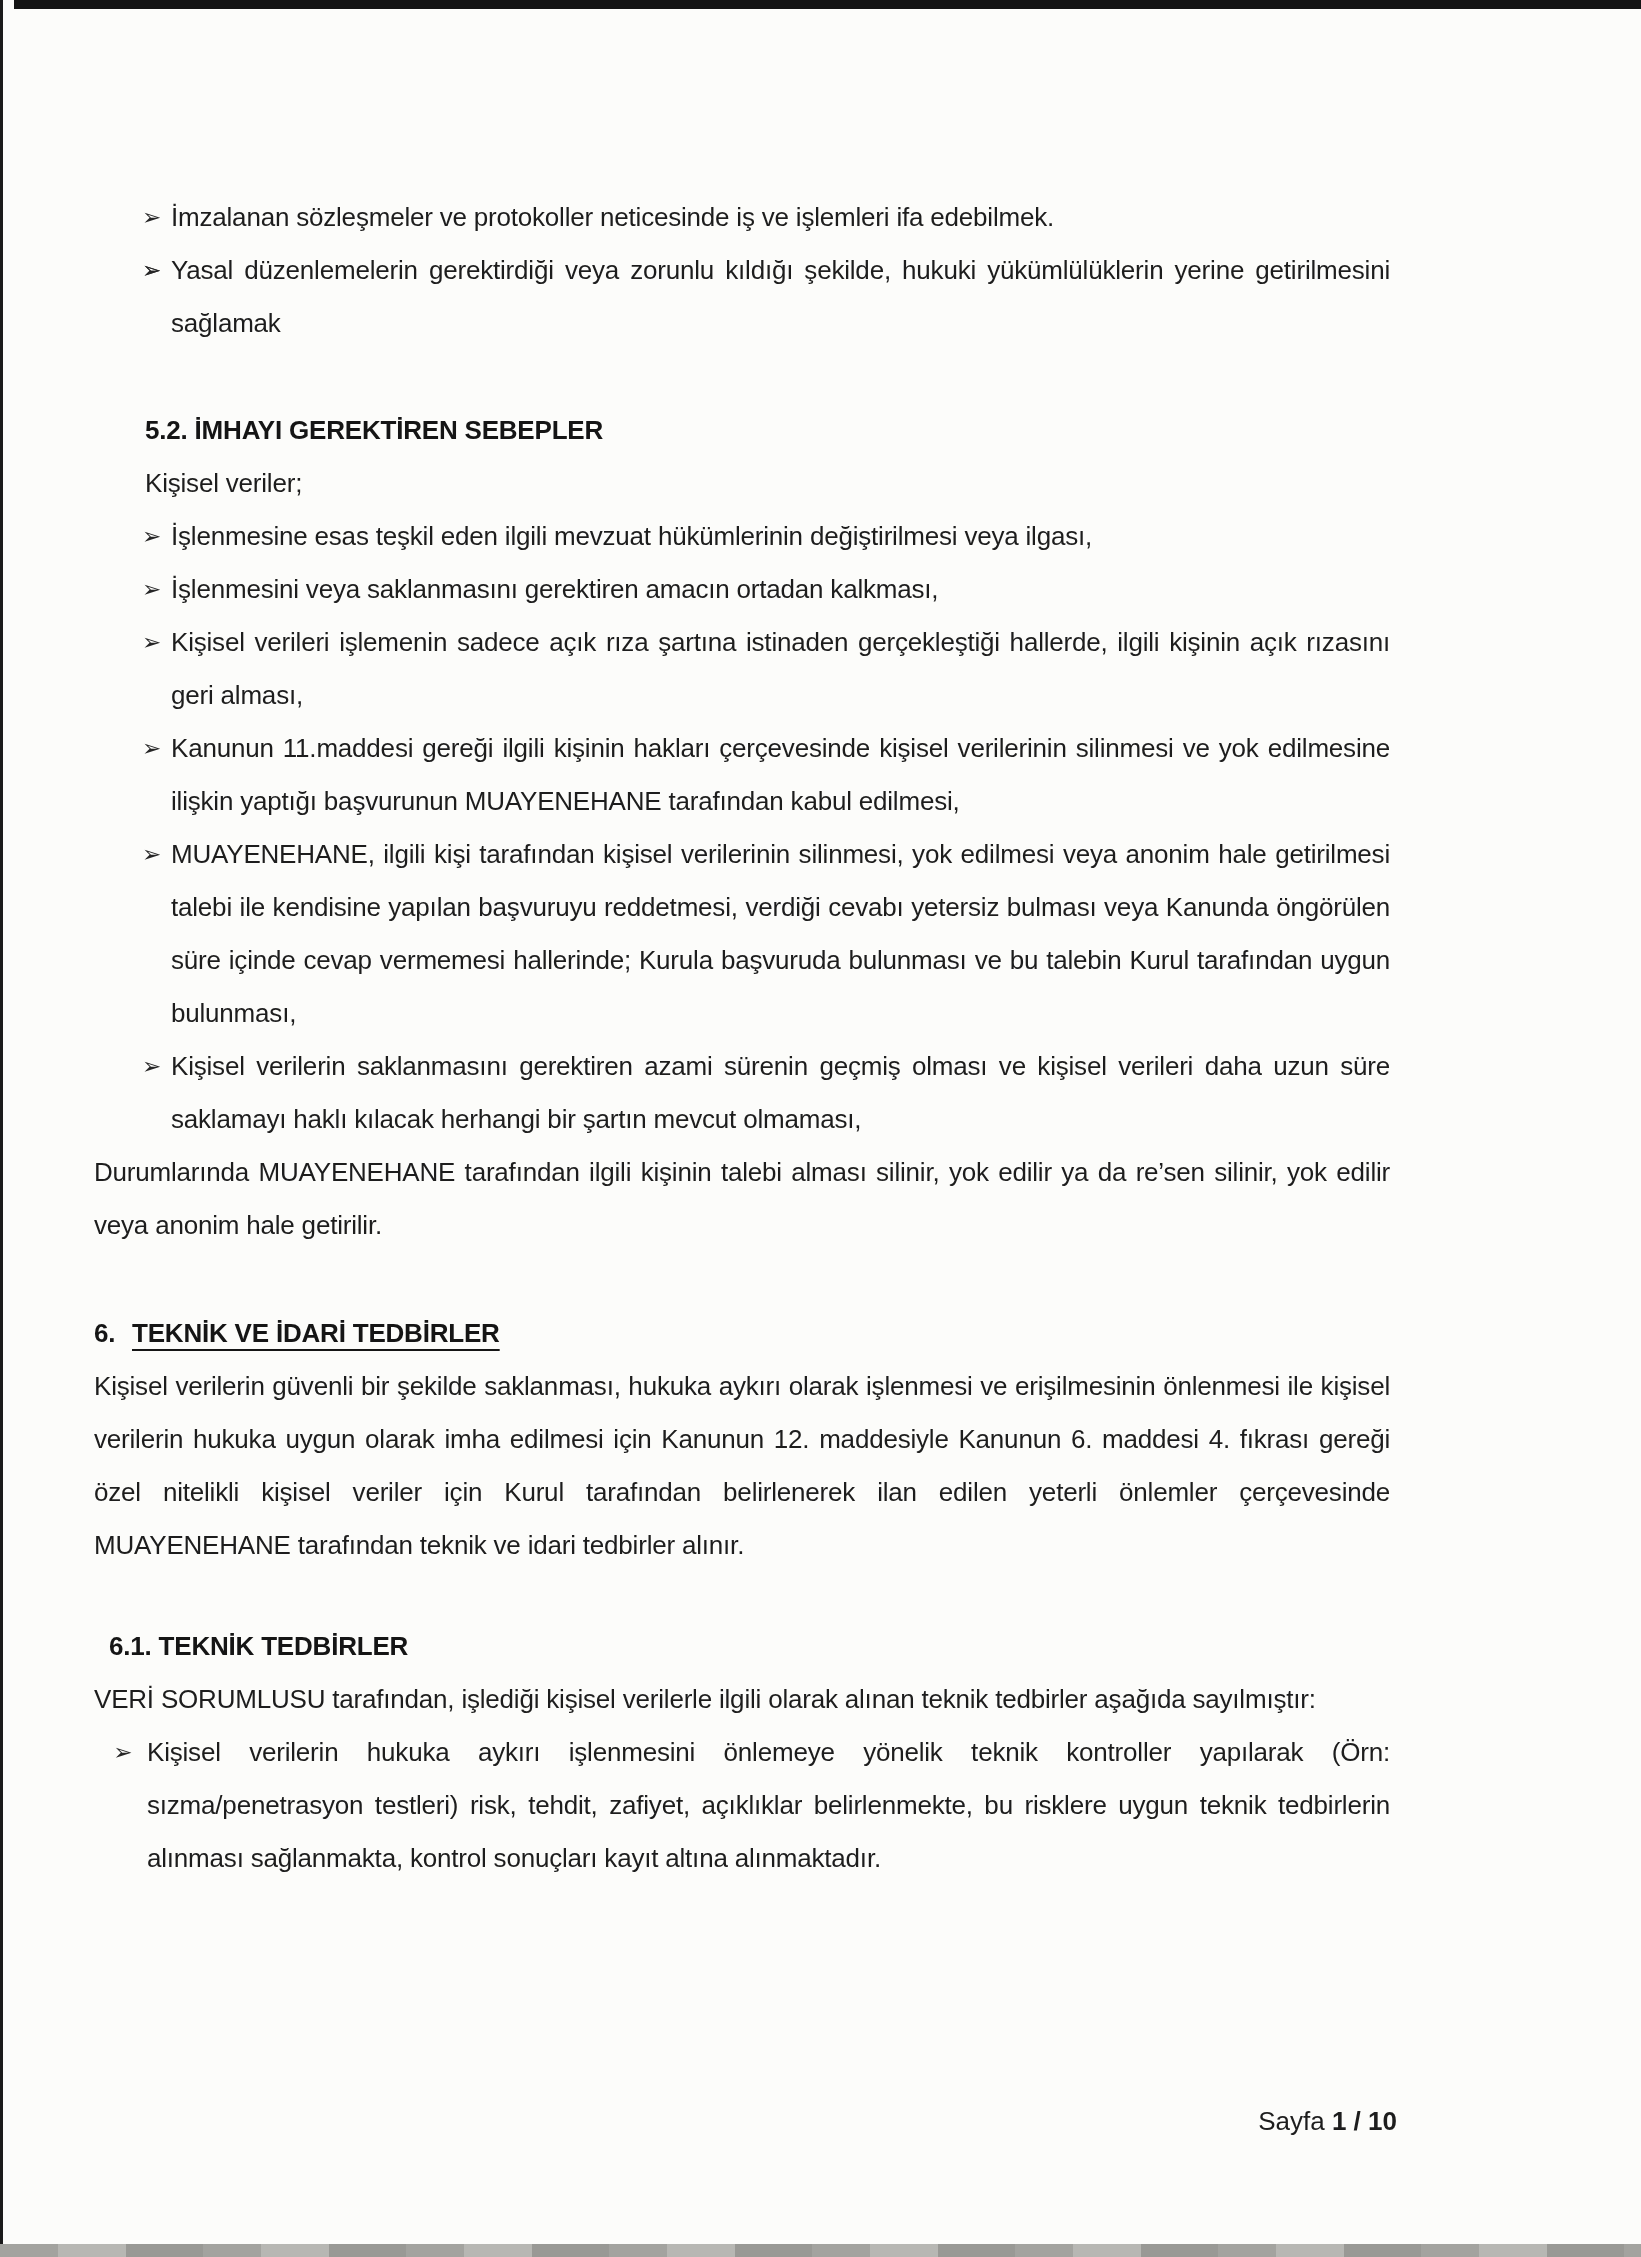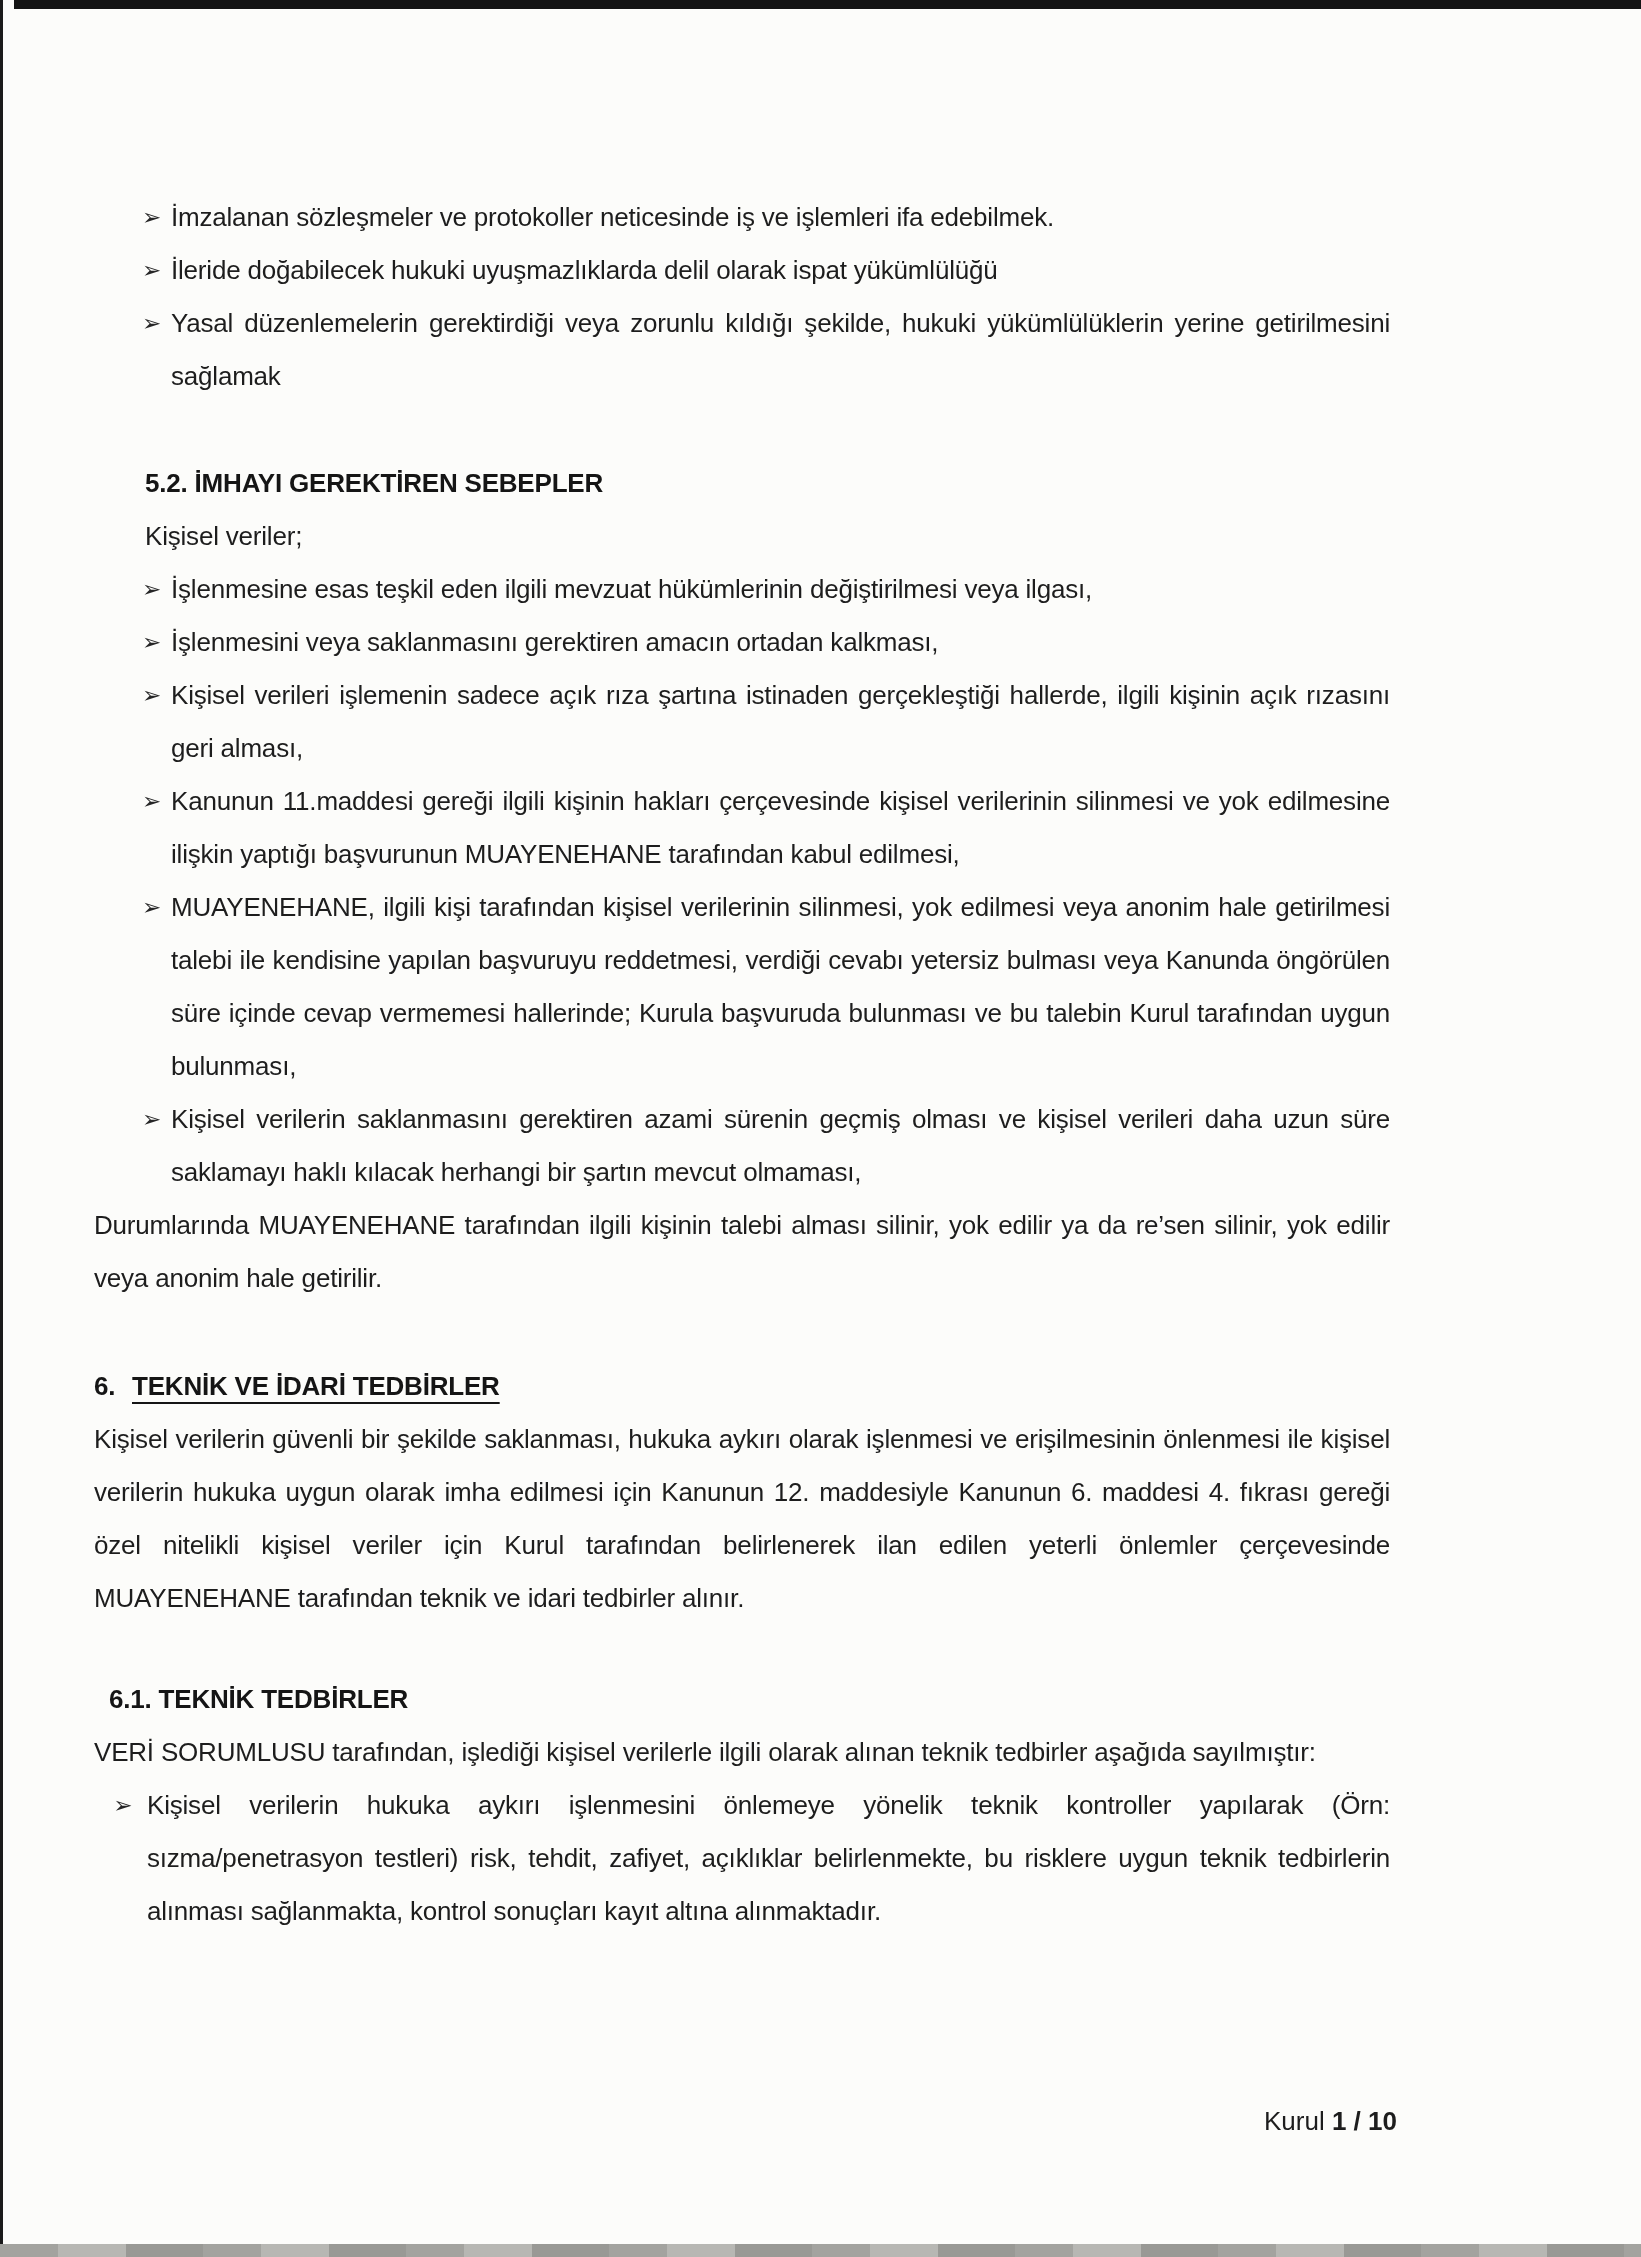--- a/index.html
+++ b/index.html
@@ -76,21 +76,20 @@
 
   <div class="content">
 
     <ul class="arrow-list indent-a">
       <li>
         <span class="marker">➢</span>
         <span>İmzalanan sözleşmeler ve protokoller neticesinde iş ve işlemleri ifa edebilmek.</span>
       </li>
       <li>
         <span class="marker">➢</span>
-        <span>İleride doğabilecek hukuki uyuşmazlıklarda delil olarak ispat yükümlülüğü</span>
       </li>
       <li>
         <span class="marker">➢</span>
         <span>Yasal düzenlemelerin gerektirdiği veya zorunlu kıldığı şekilde, hukuki yükümlülüklerin yerine getirilmesini sağlamak</span>
       </li>
     </ul>
 
     <div class="heading h52 ml-a">5.2. İMHAYI GEREKTİREN SEBEPLER</div>
     <div class="ml-a">Kişisel veriler;</div>
 
@@ -138,17 +137,17 @@
         <li>
           <span class="marker">➢</span>
           <span>Kişisel verilerin hukuka aykırı işlenmesini önlemeye yönelik teknik kontroller yapılarak (Örn: sızma/penetrasyon testleri) risk, tehdit, zafiyet, açıklıklar belirlenmekte, bu risklere uygun teknik tedbirlerin alınması sağlanmakta, kontrol sonuçları kayıt altına alınmaktadır.</span>
         </li>
       </ul>
     </div>
 
   </div>
 
   <div class="footer">
-    <span>Kurul</span>
+    <span>Sayfa</span>
     <span class="pagenum">1 / 10</span>
   </div>
 </div>
 
 
 </body></html>

